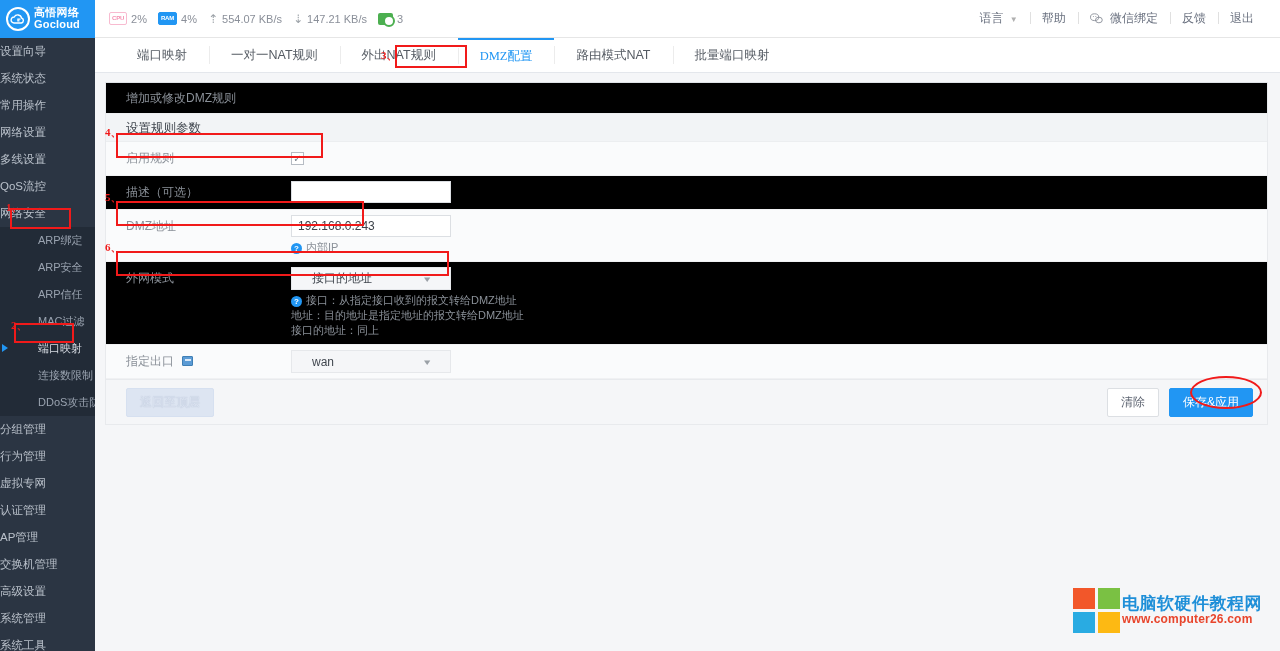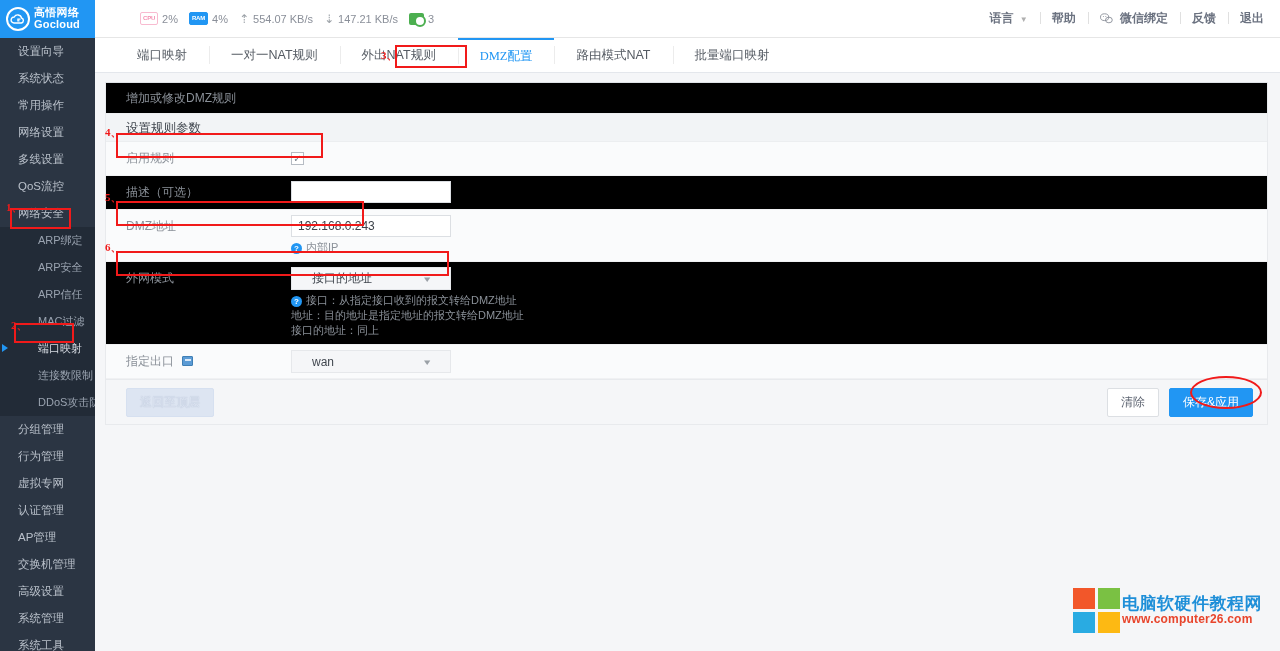--- a/index.html
+++ b/index.html
@@ -7,21 +7,21 @@
     width: 1280px; height: 651px;
     font-family: "Liberation Sans", "DejaVu Sans", sans-serif;
     background: #f2f2f2; overflow: hidden;
   }
   #app { position: relative; width: 1280px; height: 651px; background: #f5f6f8; }
 
   
   .header {
     position: absolute; top: 0; left: 0; width: 1280px; height: 38px;
     background: #ffffff; border-bottom: 1px solid #e6e6e6;
-    display: flex; align-items: center; gap: 31px;
+    display: flex; align-items: center;
   }
   .brand {
     width: 95px; height: 38px; background: #2196f3;
     display: flex; align-items: center; padding-left: 6px; gap: 4px;
   }
   .brand-logo {
     width: 24px; height: 24px; border-radius: 50%;
     border: 2px solid #fff; display: flex; align-items: center;
     justify-content: center; flex: none;
   }
@@ -45,39 +45,39 @@
     position: relative; display: inline-block;
   }
   .users-ico:after {
     content: ""; position: absolute; right: -2px; bottom: -2px;
     width: 8px; height: 8px; border-radius: 50%; background: #fff;
     border: 2px solid #4caf50;
   }
 
   .header-right {
     margin-left: auto; display: flex; align-items: flex-end;
-    padding-right: 4px; font-size: 12px; color: #6b7280; font-weight: bold;
+    padding-right: 14px; font-size: 12px; color: #6b7280;
   }
   .hr-item { padding: 0 12px; position: relative; cursor: pointer; white-space: nowrap; }
   .hr-item + .hr-item:before {
     content: ""; position: absolute; left: 0; top: 2px;
     width: 1px; height: 12px; background: #e0e0e0;
   }
   .caret { font-size: 8px; color: #b0b0b0; margin-left: 3px; }
   .wechat-ico { display: inline-block; margin-right: 4px; vertical-align: -2px; }
 
   
   .sidebar {
     position: absolute; top: 38px; left: 0; width: 95px; height: 613px;
     background: #2b3543; overflow: hidden;
   }
   .menu { list-style: none; }
   .menu li {
     height: 27px; line-height: 27px; font-size: 11.5px; color: #b9c0ca;
-    padding-left: 18px; cursor: pointer; white-space: nowrap; position: relative;
+    padding-left: 0; cursor: pointer; white-space: nowrap; position: relative;
   }
   .menu li.sub { background: #222b37; color: #9aa3b0; font-size: 11px; padding-left: 38px; }
   .menu li.active-sub { color: #d6dbe2; }
   .menu li.active-sub:before {
     content: ""; position: absolute; left: 2px; top: 9px;
     border-left: 6px solid #2196f3; border-top: 4px solid transparent;
     border-bottom: 4px solid transparent;
   }
   .scroll-track {
     position: absolute; right: 0; top: 38px; width: 9px; height: 613px; background: #efefef;

